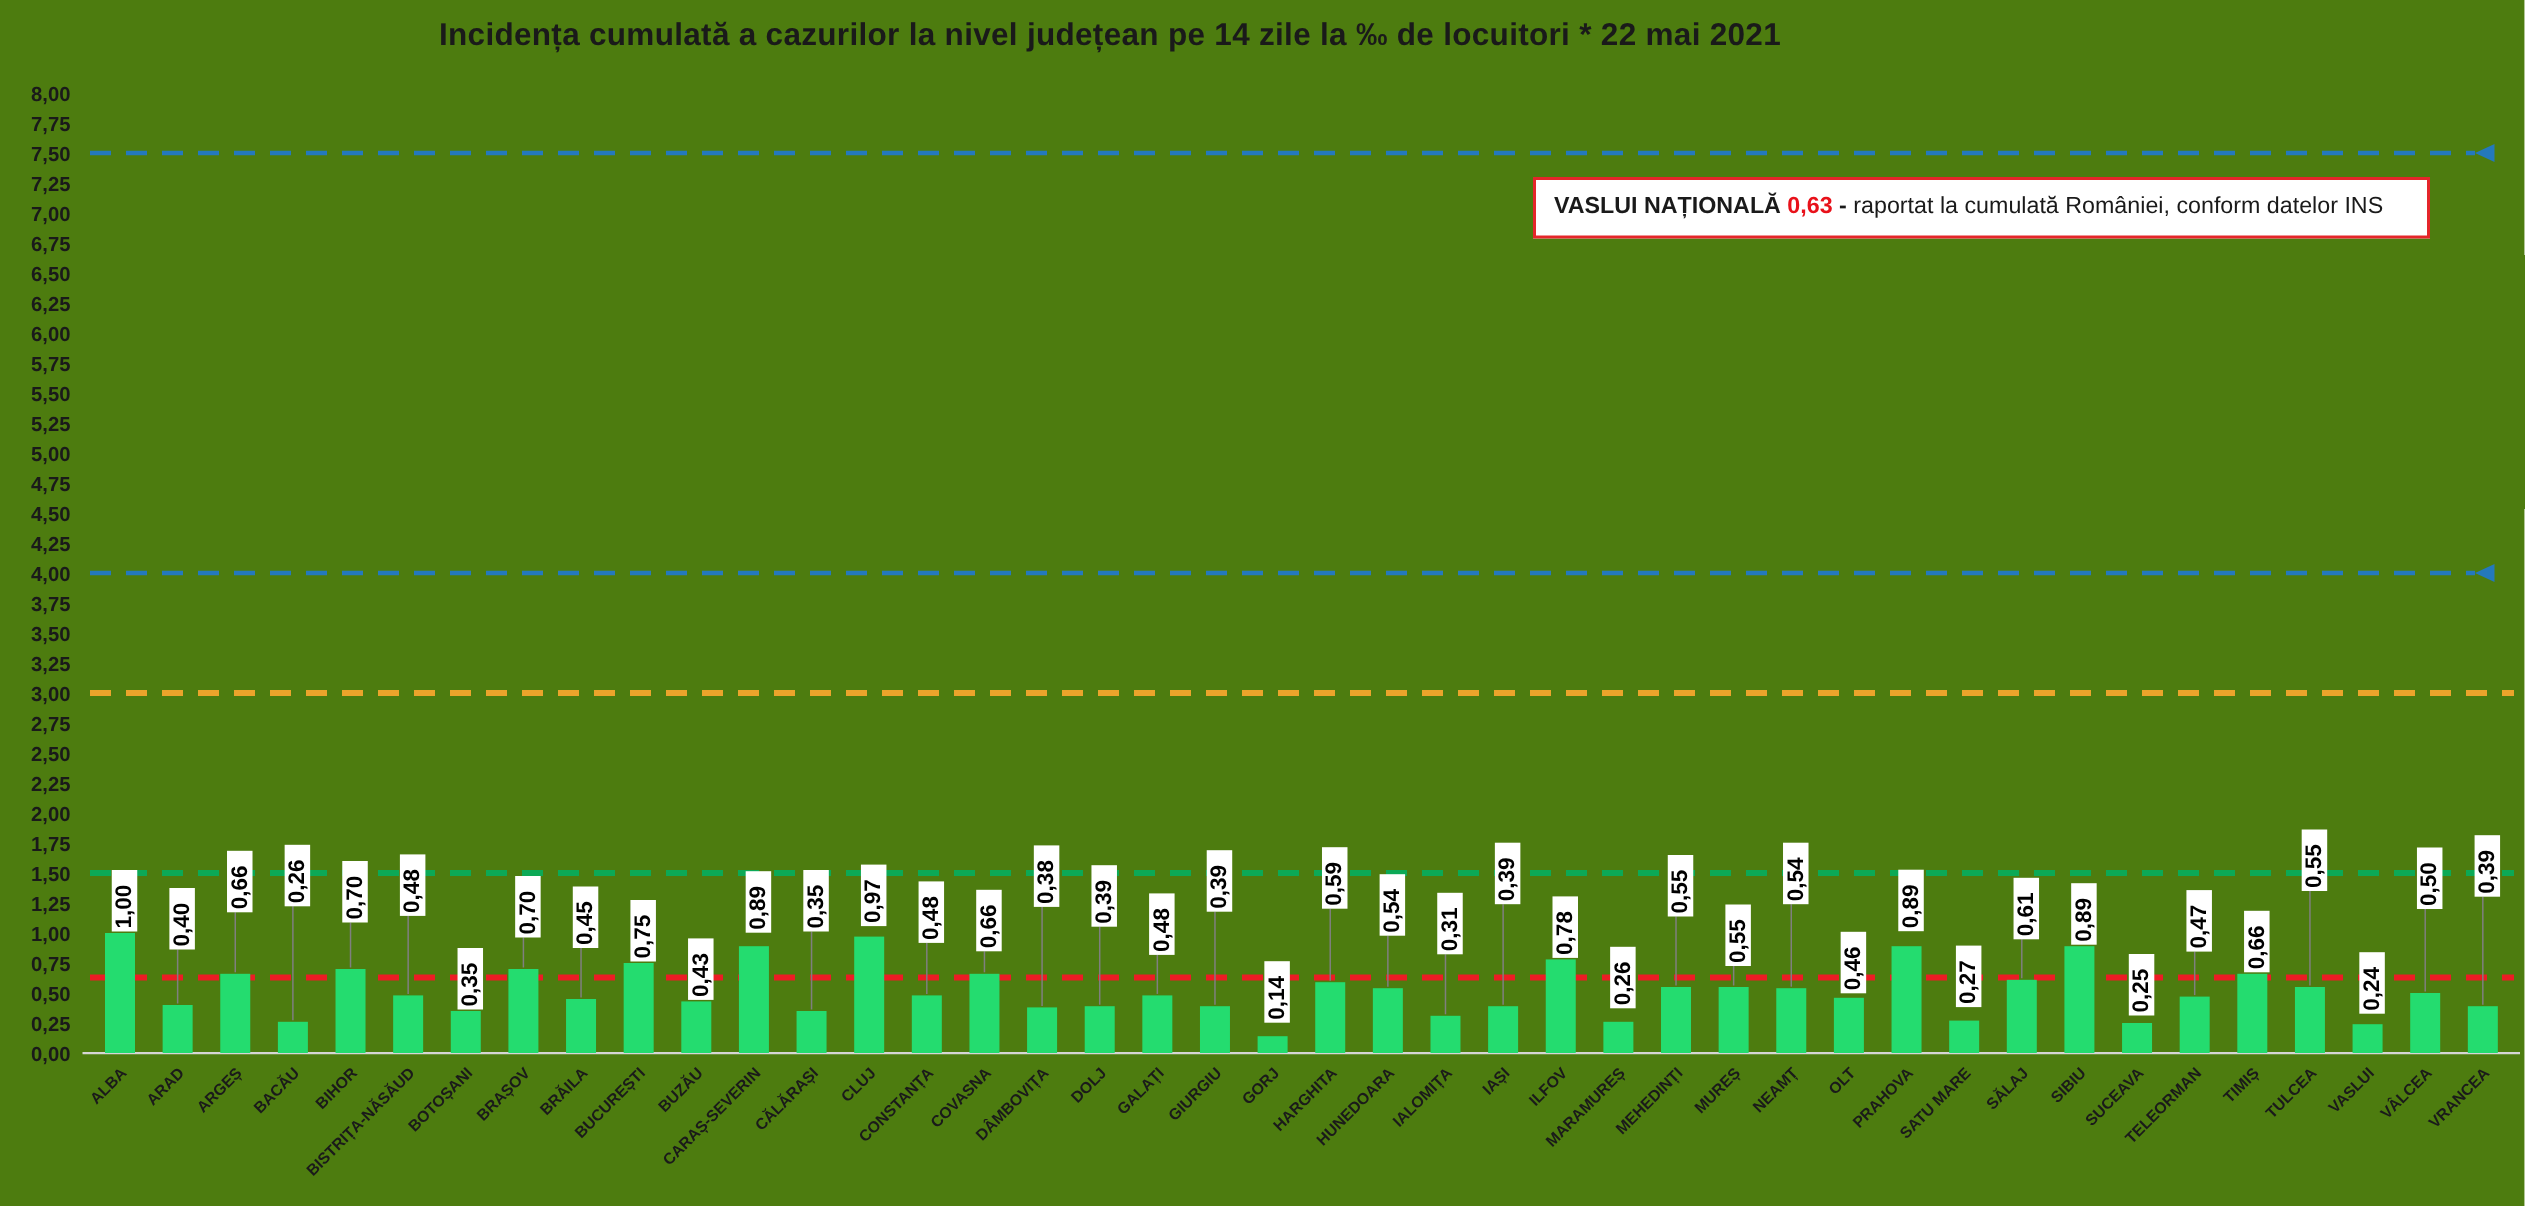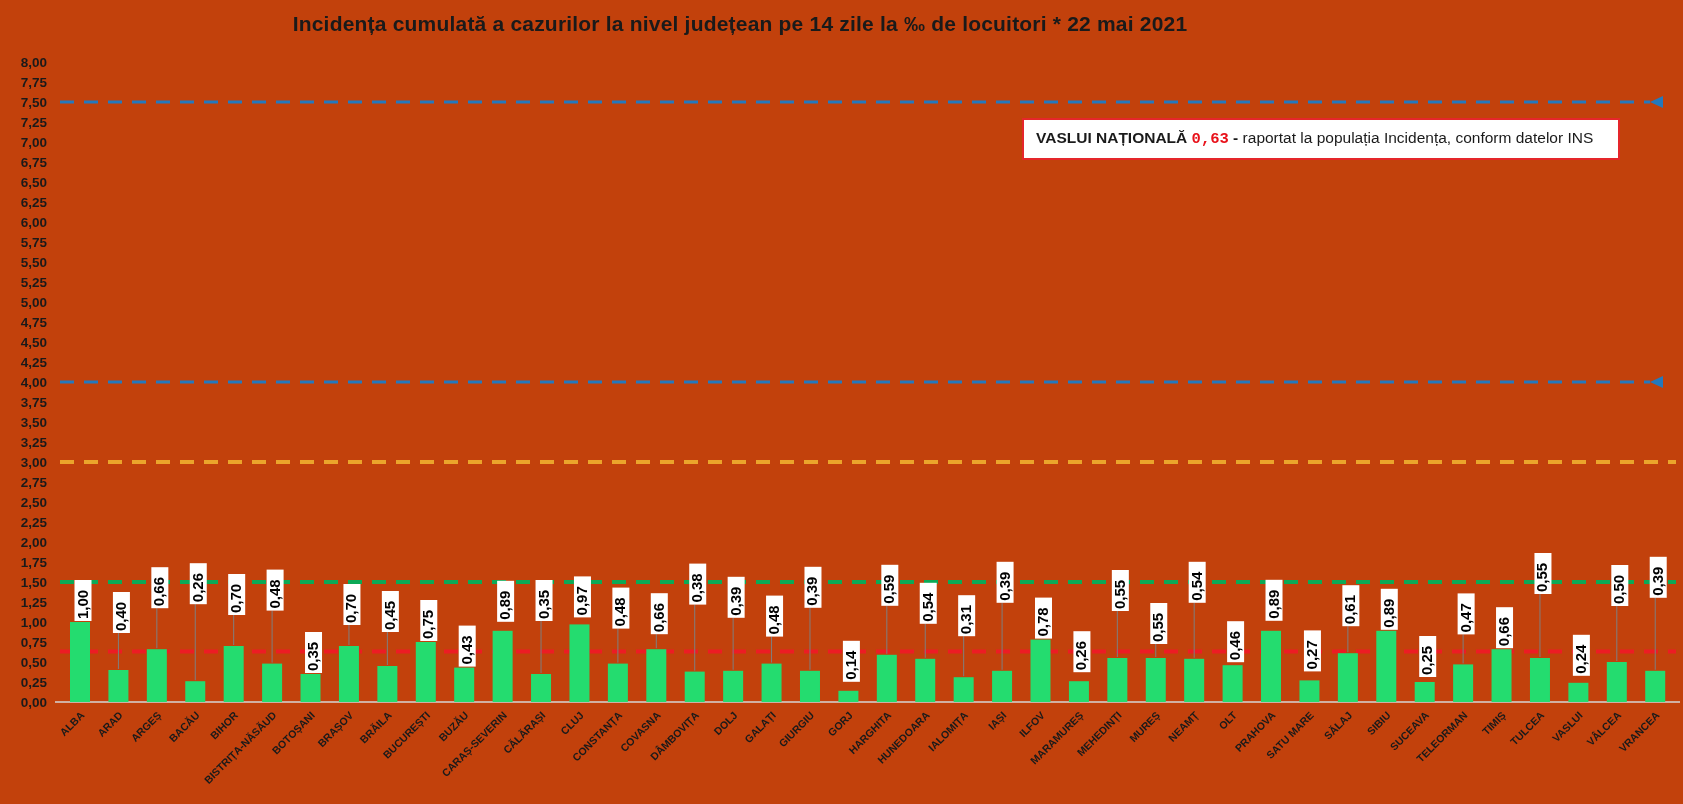--- a/index.html
+++ b/index.html
@@ -1,48 +1,48 @@
 <!DOCTYPE html>
 <html><head>
 <meta charset="utf-8">
 <style>
   html,body{margin:0;padding:0;background:#ffffff;}
   #stage{
     position:relative;
     width:1683px;height:804px;
-    background:#c2410c;
+    background:#4d7c0f;
     font-family:"Liberation Sans", sans-serif;
     overflow:hidden;
   }
   #chart-title{
     position:absolute;left:60px;top:12px;width:1360px;
     text-align:center;font-size:21px;font-weight:700;color:#1a1a1a;
     letter-spacing:0.2px;
   }
   #media-box{
     position:absolute;left:1022px;top:118px;width:570px;
     border:2px solid #e5262a;background:#ffffff;
     padding:7px 12px 8px 12px;
     font-size:15.5px;color:#1a1a1a;line-height:1.45;
   }
   #media-box .b{font-weight:700;}
-  #media-box .red{color:#e8111a;font-weight:700;font-family:Liberation Mono, monospace;}
+  #media-box .red{color:#e8111a;font-weight:700;}
   svg text{font-family:"Liberation Sans", sans-serif;}
 </style>
 </head>
 <body>
 
 <div id="stage">
   <div id="chart-title">Incidența cumulată a cazurilor la nivel județean pe 14 zile la ‰ de locuitori *  22 mai 2021</div>
 
   <div id="media-box">
     <span class="b">VASLUI NAȚIONALĂ</span>
     <span class="red">0,63</span>
     <span class="b">-</span>
-    <span>raportat la populația Incidența, conform datelor INS</span>
+    <span>raportat la cumulată României, conform datelor INS</span>
   </div>
 
   <svg id="chart" width="1683" height="804" viewBox="0 0 1683 804">
       <text x="47" y="67" text-anchor="end" font-size="13.5" font-weight="700" fill="#1a1a1a">8,00</text>
       <text x="47" y="87" text-anchor="end" font-size="13.5" font-weight="700" fill="#1a1a1a">7,75</text>
       <text x="47" y="107" text-anchor="end" font-size="13.5" font-weight="700" fill="#1a1a1a">7,50</text>
       <text x="47" y="127" text-anchor="end" font-size="13.5" font-weight="700" fill="#1a1a1a">7,25</text>
       <text x="47" y="147" text-anchor="end" font-size="13.5" font-weight="700" fill="#1a1a1a">7,00</text>
       <text x="47" y="167" text-anchor="end" font-size="13.5" font-weight="700" fill="#1a1a1a">6,75</text>
       <text x="47" y="187" text-anchor="end" font-size="13.5" font-weight="700" fill="#1a1a1a">6,50</text>

